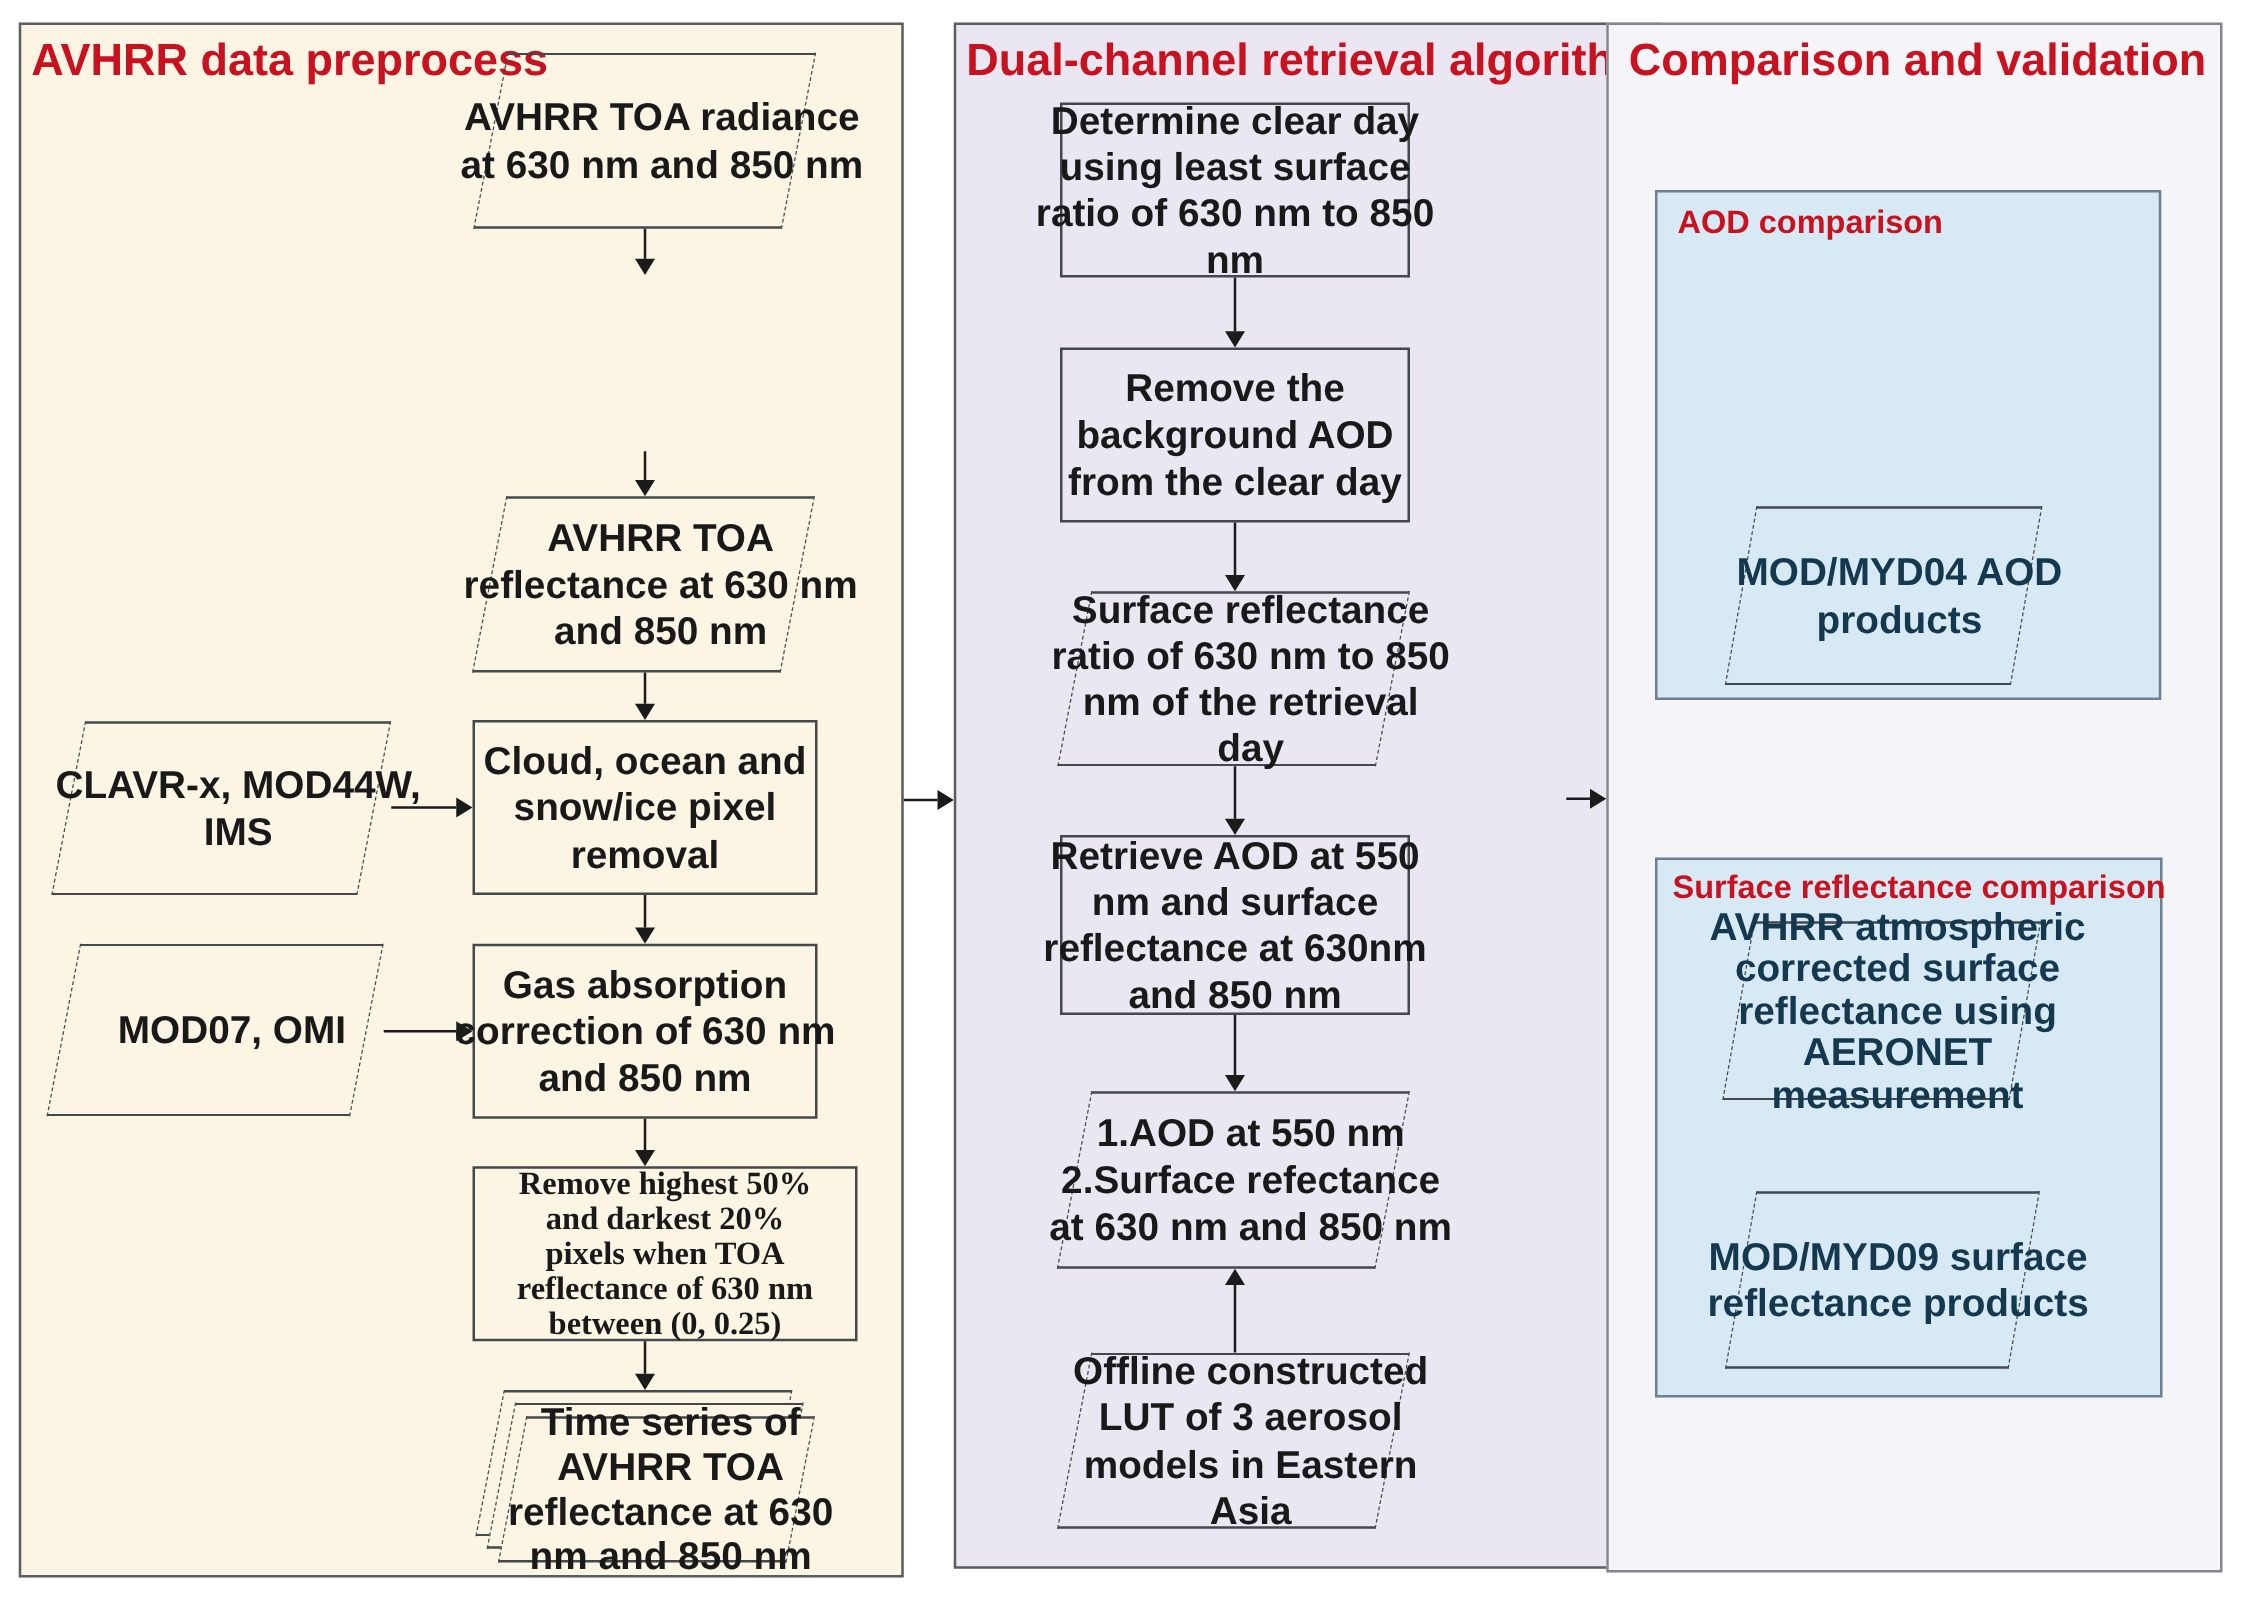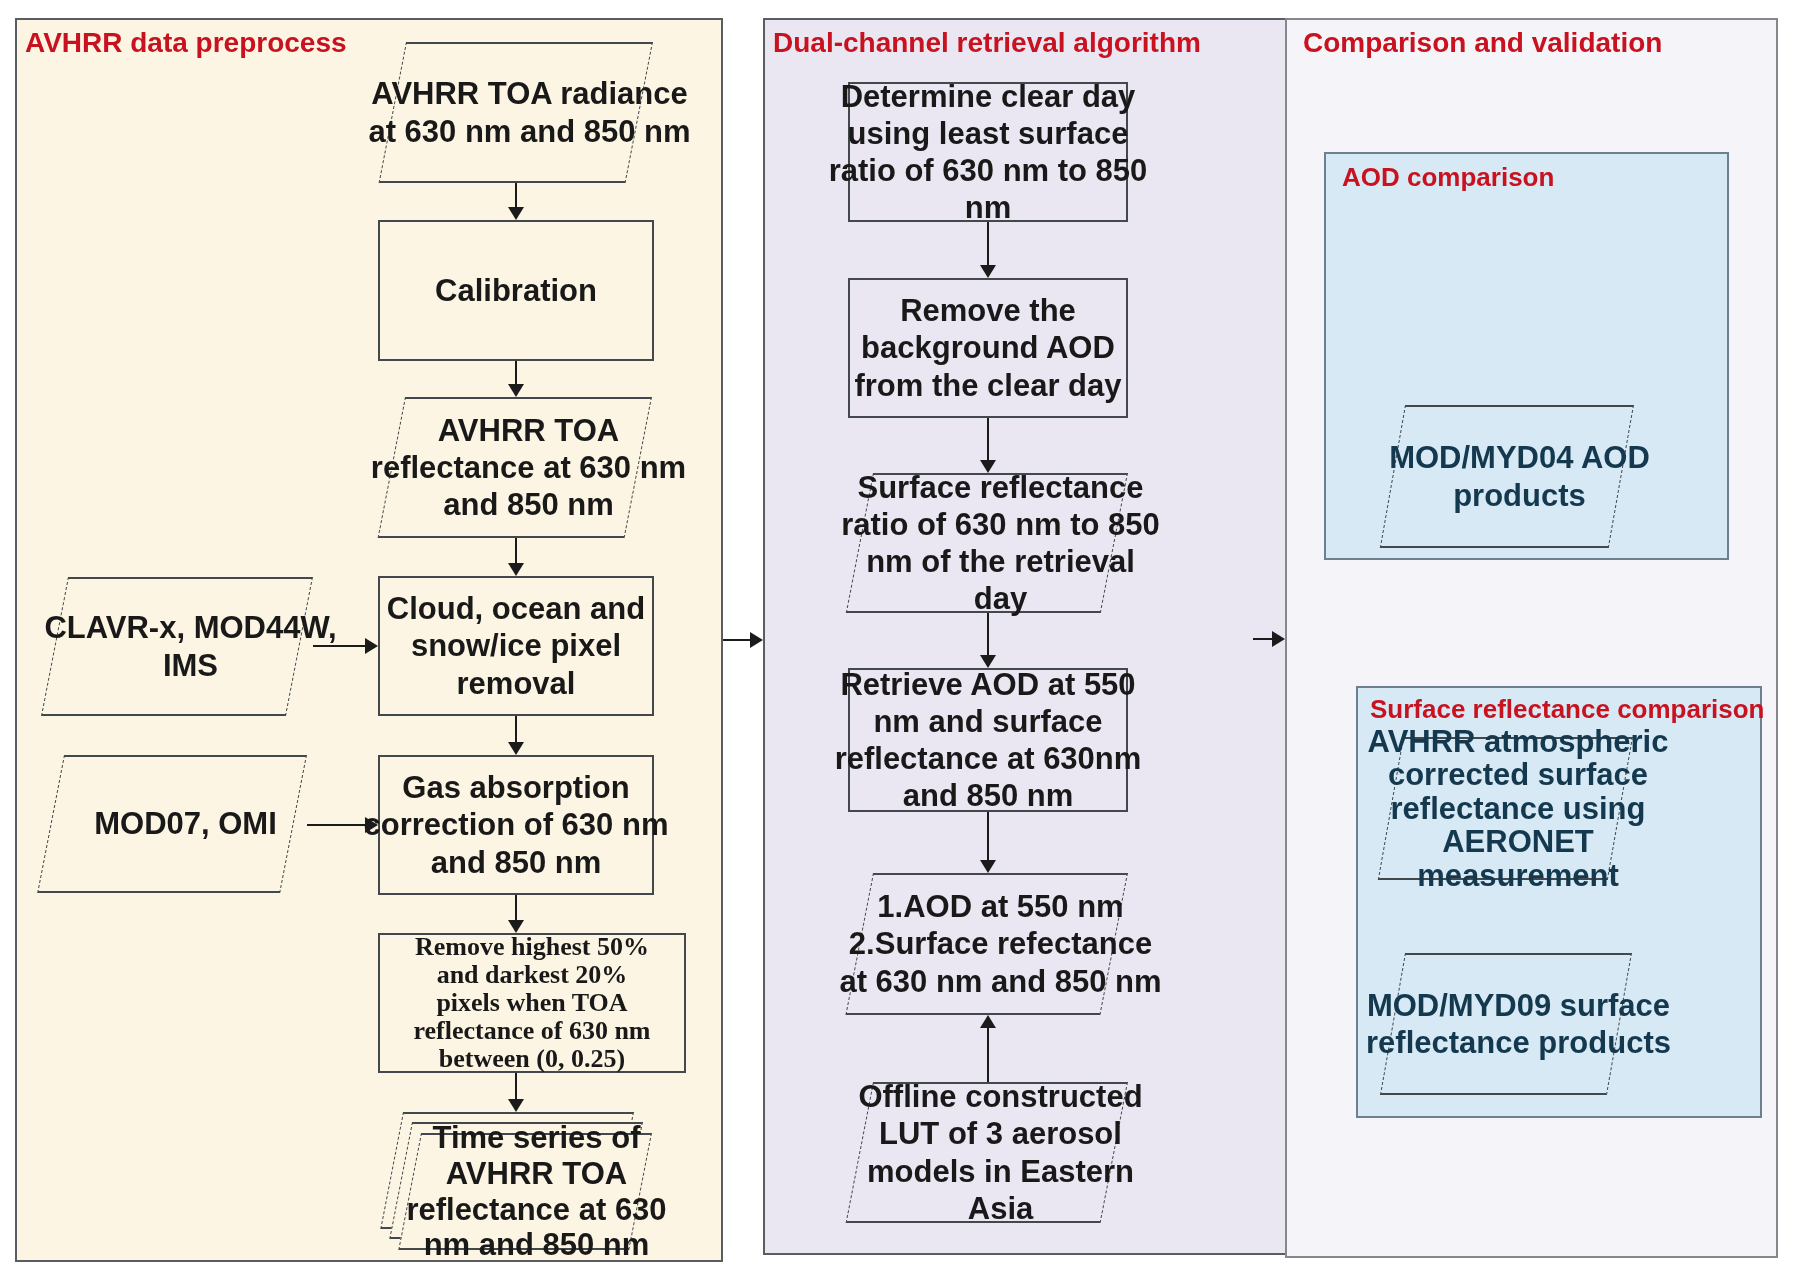--- a/index.html
+++ b/index.html
@@ -2,21 +2,21 @@
 <html><head>
 <meta charset="utf-8">
 <style>
   html,body{margin:0;padding:0;background:#ffffff;}
   .canvas{position:relative;width:1800px;height:1278px;background:#ffffff;overflow:hidden;
           font-family:"Liberation Sans", sans-serif;font-weight:bold;}
   .panel{position:absolute;box-sizing:border-box;border:2px solid #5a5e63;}
   .panel-left{left:15px;top:18px;width:708px;height:1244px;background:#FCF5E3;}
   .panel-middle{left:763px;top:18px;width:566px;height:1237px;background:#EAE7F2;}
   .panel-right{left:1285px;top:18px;width:493px;height:1240px;background:#F5F5F9;border-color:#84888c;}
-  .panel-title{position:absolute;top:8px;left:8px;margin:0;font-size:28px;line-height:1.1;
+  .panel-title{position:absolute;top:8px;left:8px;margin:0;font-size:36px;line-height:1.1;
                color:#C9121F;white-space:nowrap;}
   .panel-right .panel-title{left:16px;}
   .bluebox{position:absolute;box-sizing:border-box;background:#D6E9F5;border:2px solid #6e8090;}
   .bluebox-label{position:absolute;margin:0;font-size:26px;color:#C9121F;white-space:nowrap;}
   .node{position:absolute;}
   .shape{position:absolute;left:0;top:0;right:0;bottom:0;box-sizing:border-box;
          border:2px solid #43484c;}
   .pg .shape{transform:skewX(-11deg);transform-origin:0 0;
              border-left-style:dashed;border-right-style:dashed;border-left-width:1.5px;border-right-width:1.5px;}
   .lean10 .shape{transform:skewX(-10deg);}
@@ -55,32 +55,28 @@
   <section class="panel panel-middle">
     <h2 class="panel-title">Dual-channel retrieval algorithm</h2>
   </section>
   <section class="panel panel-right">
     <h2 class="panel-title">Comparison and validation</h2>
   </section>
 
   <div class="bluebox" style="left:1324px;top:152px;width:405px;height:408px;">
     <h3 class="bluebox-label" style="left:16px;top:8px;">AOD comparison</h3>
   </div>
-  <div class="bluebox" style="left:1324px;top:686px;width:406px;height:432px;margin-left:32px;">
+  <div class="bluebox" style="left:1324px;top:686px;width:406px;height:432px;">
     <h3 class="bluebox-label" style="left:12px;top:6px;">Surface reflectance comparison</h3>
   </div>
 
   <div class="node pg" style="left:406px;top:42px;width:247px;height:141px;">
     <div class="shape"></div>
     <div class="label">AVHRR TOA radiance
 at 630 nm and 850 nm</div>
-  </div>
-  <div class="node rect" style="left:378px;top:220px;width:276px;height:141px;">
-    <div class="shape"></div>
-    <div class="label">Calibration</div>
   </div>
   <div class="node pg" style="left:405px;top:397px;width:247px;height:141px;">
     <div class="shape"></div>
     <div class="label">AVHRR TOA
 reflectance at 630 nm
 and 850 nm</div>
   </div>
   <div class="node pg" style="left:68px;top:577px;width:245px;height:139px;">
     <div class="shape"></div>
     <div class="label">CLAVR-x, MOD44W,

